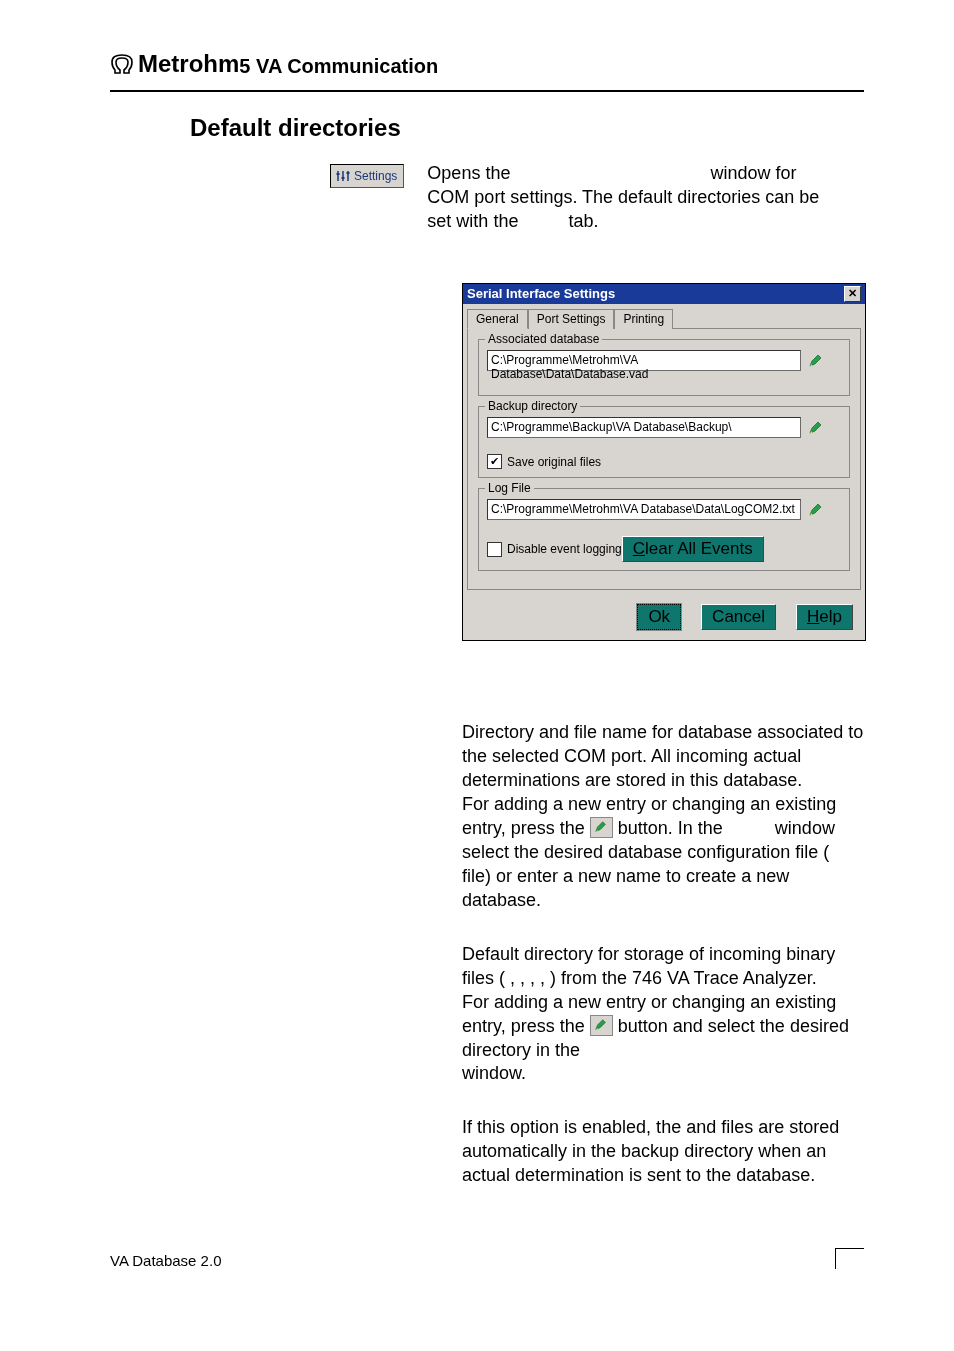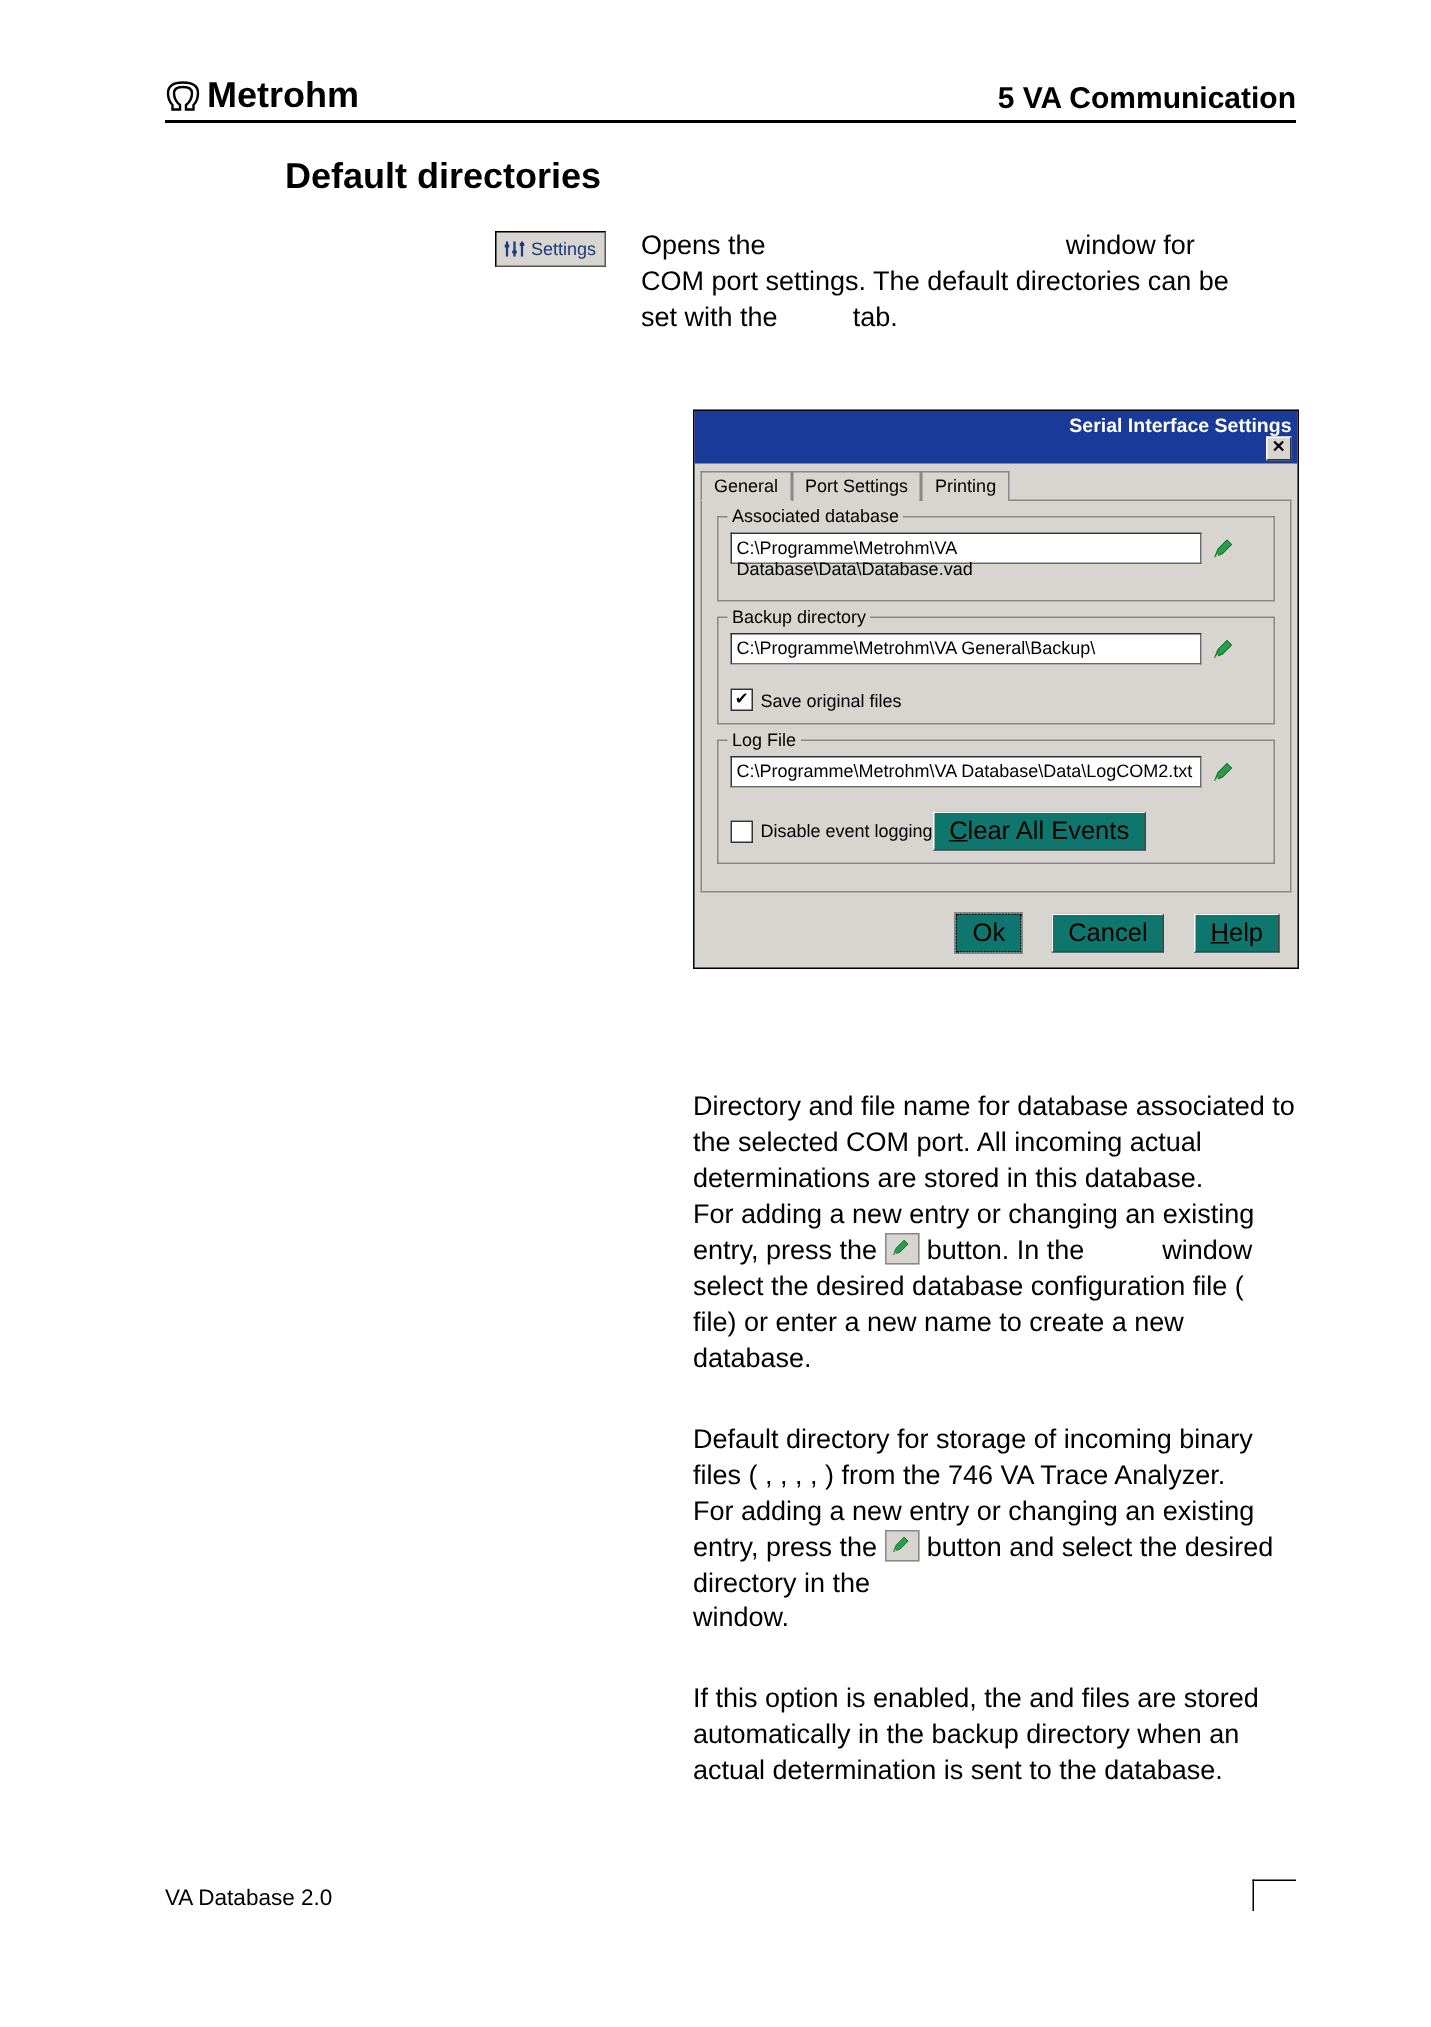--- a/index.html
+++ b/index.html
@@ -10,24 +10,24 @@
     font-size: 18px;
     color: #000;
     width: 954px;
   }
   .page {
     padding: 50px 90px 50px 110px;
     position: relative;
   }
   .header-row {
     display: flex;
-    justify-content: space-between;
+    justify-content: flex-start;
     align-items: flex-end;
     border-bottom: 2px solid #000;
-    padding-bottom: 2px;
+    padding-bottom: 12px;
     margin-bottom: 22px;
   }
   .brand {
     font-family: "Arial Black", Arial, sans-serif;
     font-weight: 900;
     font-size: 24px;
     display: flex;
     align-items: center;
   }
   .brand svg { margin-right: 2px; }
@@ -81,22 +81,21 @@
     background: #d8d4d0;
   }
   .dlg-title {
     background: #1a3a9a;
     color: #fff;
     font-weight: bold;
     font-size: 13px;
     padding: 2px 4px;
     display: flex;
     justify-content: space-between;
-    align-items: flex-end;
-    flex-direction: column;
+    align-items: flex-start;
   }
   .dlg-close {
     width: 15px; height: 14px;
     background: #d8d4d0;
     border: 1px solid #fff;
     border-right-color: #333; border-bottom-color:#333;
     color:#000;
     font-size: 11px;
     line-height: 12px;
     text-align: center;
@@ -293,21 +292,21 @@
               <path d="M2 13 L4 8 L10 2 L13 5 L7 11 L2 13 Z" fill="#2a9d4a" stroke="#0a6d2a" stroke-width="0.7"></path>
               <path d="M2 13 L4 11 L4 13 Z" fill="#f4d060"></path>
             </svg>
           </div>
         </div>
       </div>
 
       <div class="groupbox">
         <div class="legend">Backup directory</div>
         <div class="pathrow">
-          <div class="txt">C:\Programme\Metrohm\VA General\Backup\</div>
+          <div class="txt">C:\Programme\Backup\VA Database\Backup\</div>
           <div class="pencil">
             <svg width="16" height="16" viewBox="0 0 16 16">
               <path d="M2 13 L4 8 L10 2 L13 5 L7 11 L2 13 Z" fill="#2a9d4a" stroke="#0a6d2a" stroke-width="0.7"></path>
               <path d="M2 13 L4 11 L4 13 Z" fill="#f4d060"></path>
             </svg>
           </div>
         </div>
         <div class="chk-row">
           <div class="chk">✔</div>
           <span>Save original files</span>

